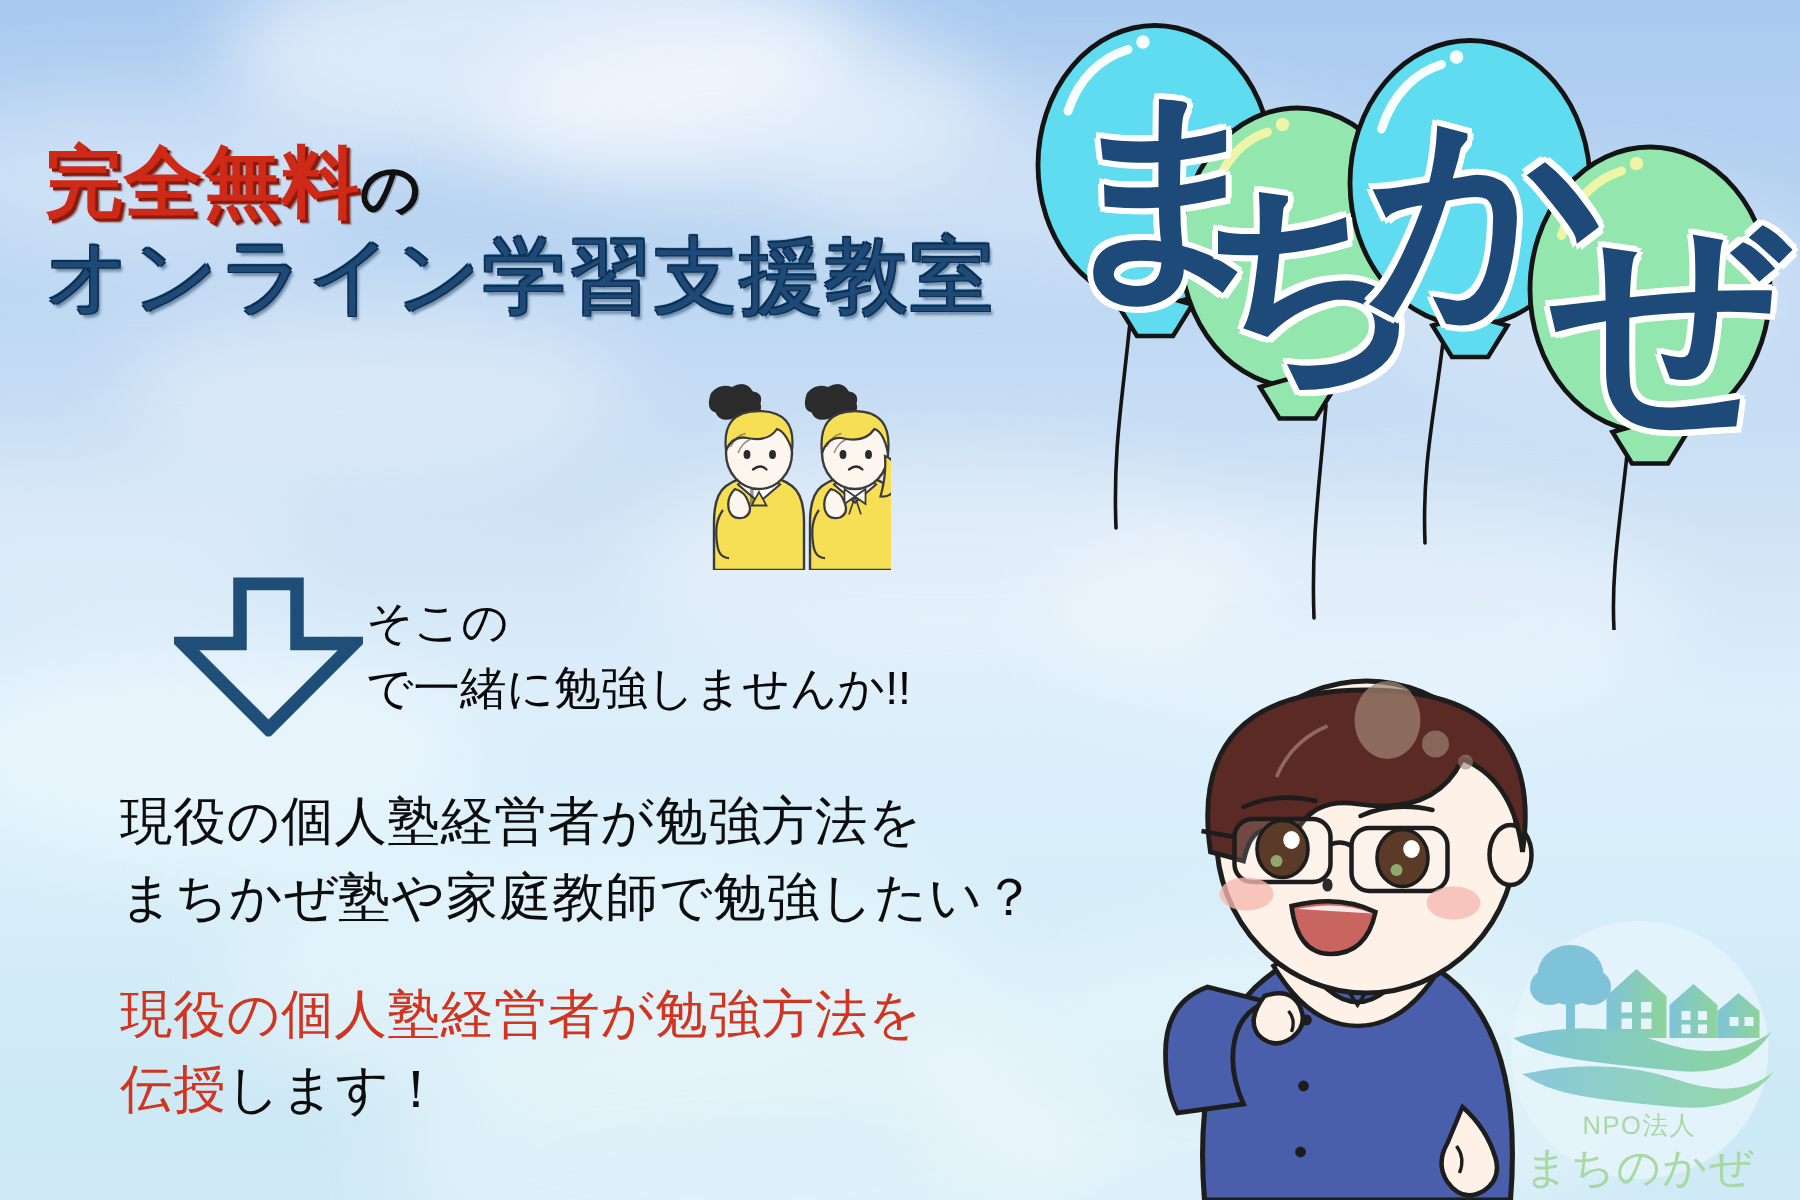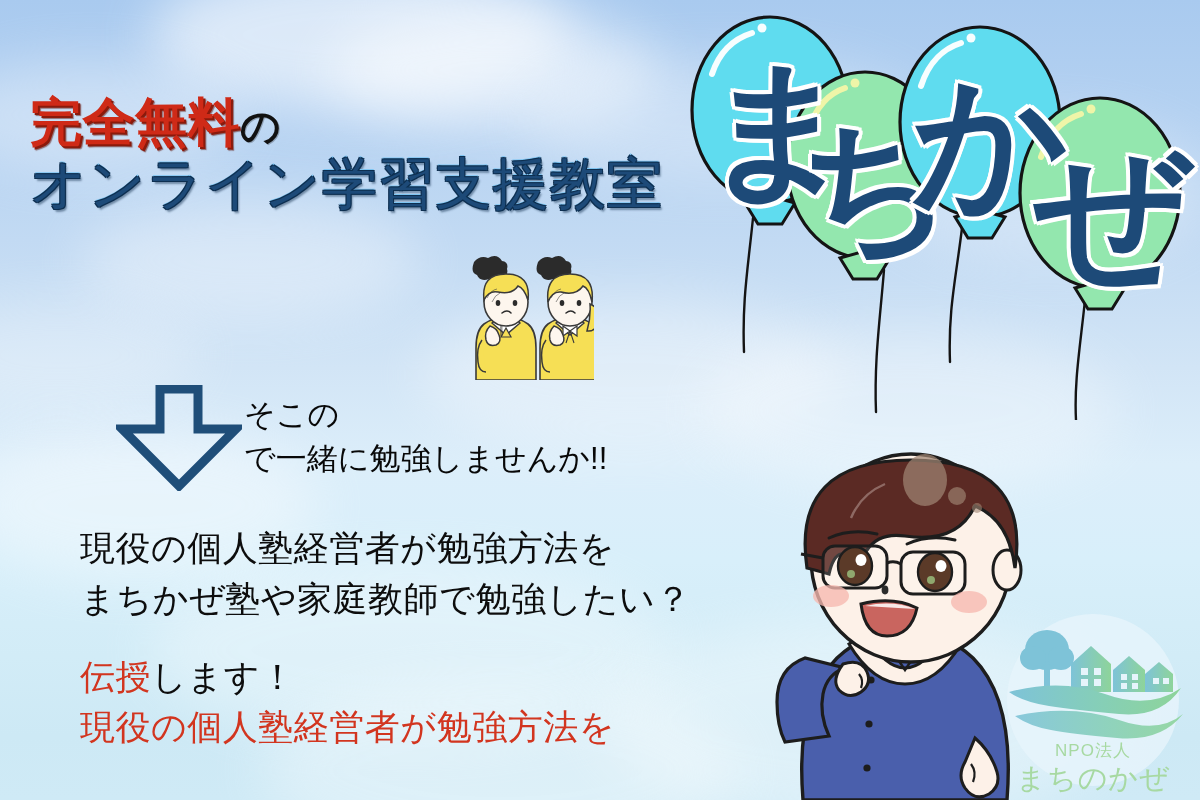--- a/index.html
+++ b/index.html
@@ -187,24 +187,24 @@
   </div>
 
   <div id="body-block">
     <div class="body-line">現役の個人塾経営者が勉強方法を</div>
     <div class="body-line">
       <span class="strong">まちかぜ</span><span>塾や家庭教師で勉強したい？</span>
     </div>
   </div>
 
   <div id="promo-block">
+    <div class="promo-line promo-red">現役の個人塾経営者が勉強方法を</div>
     <div class="promo-line">
       <span class="promo-red">伝授</span><span class="promo-black">します！</span>
     </div>
-    <div class="promo-line promo-red">現役の個人塾経営者が勉強方法を</div>
   </div>
 
   <div id="students">
     <svg width="132" height="128" viewBox="0 0 132 128" xmlns="http://www.w3.org/2000/svg">
 
       <g>
         <path d="M12 10 q6-7 14-4 q9-5 14 3 q7 1 5 8 q2 7-6 8 q-5 6-12 2 q-9 3-12-4 q-7-2-3-13 Z" fill="#2b2b2b"></path>
         <path d="M30 25 l7 8 M34 22 l8 5" stroke="#2b2b2b" stroke-width="2" fill="none"></path>
       </g>
 

